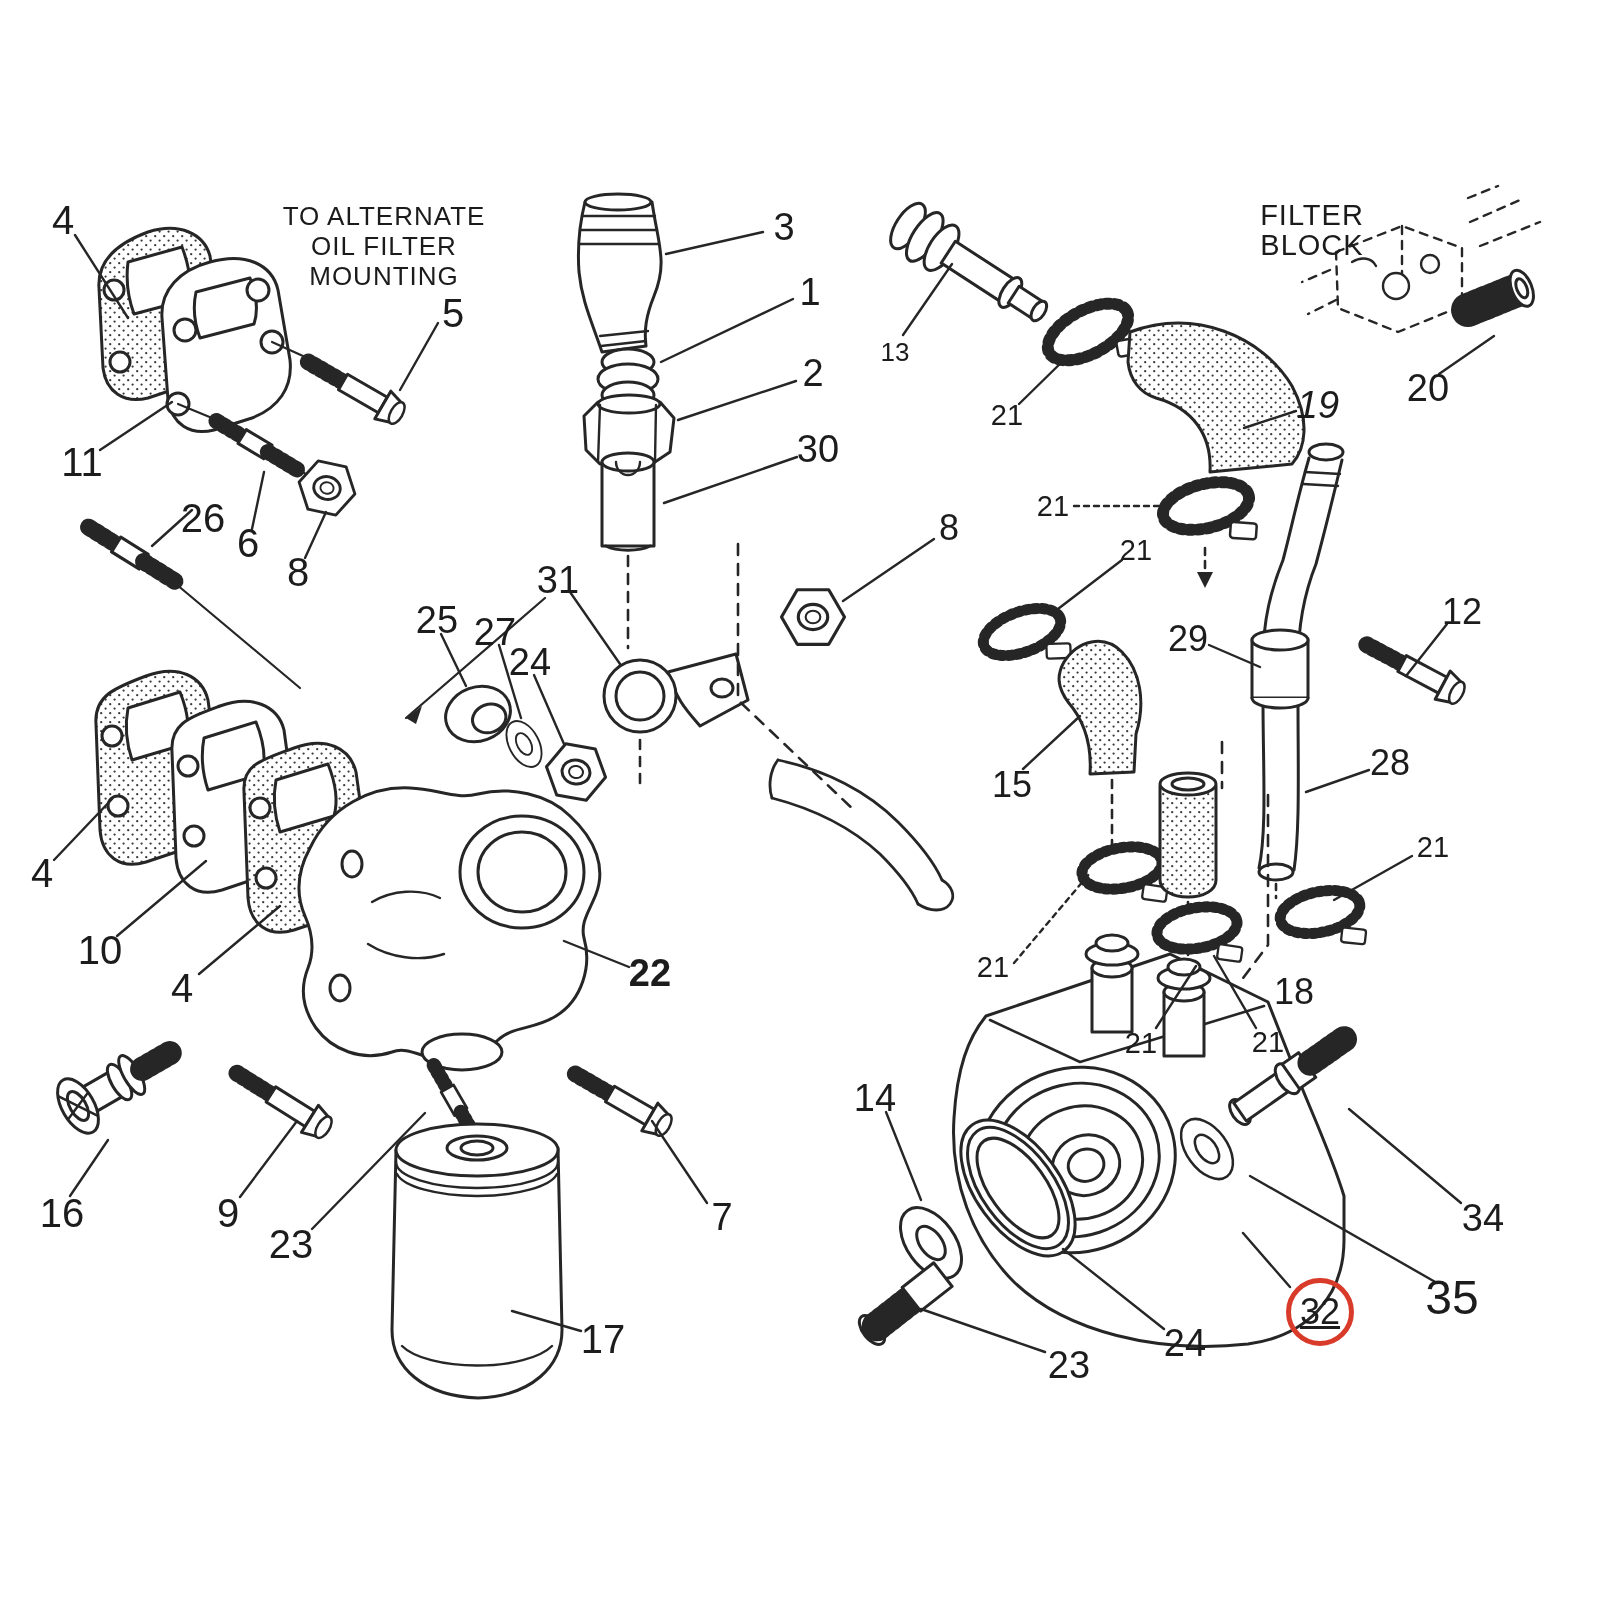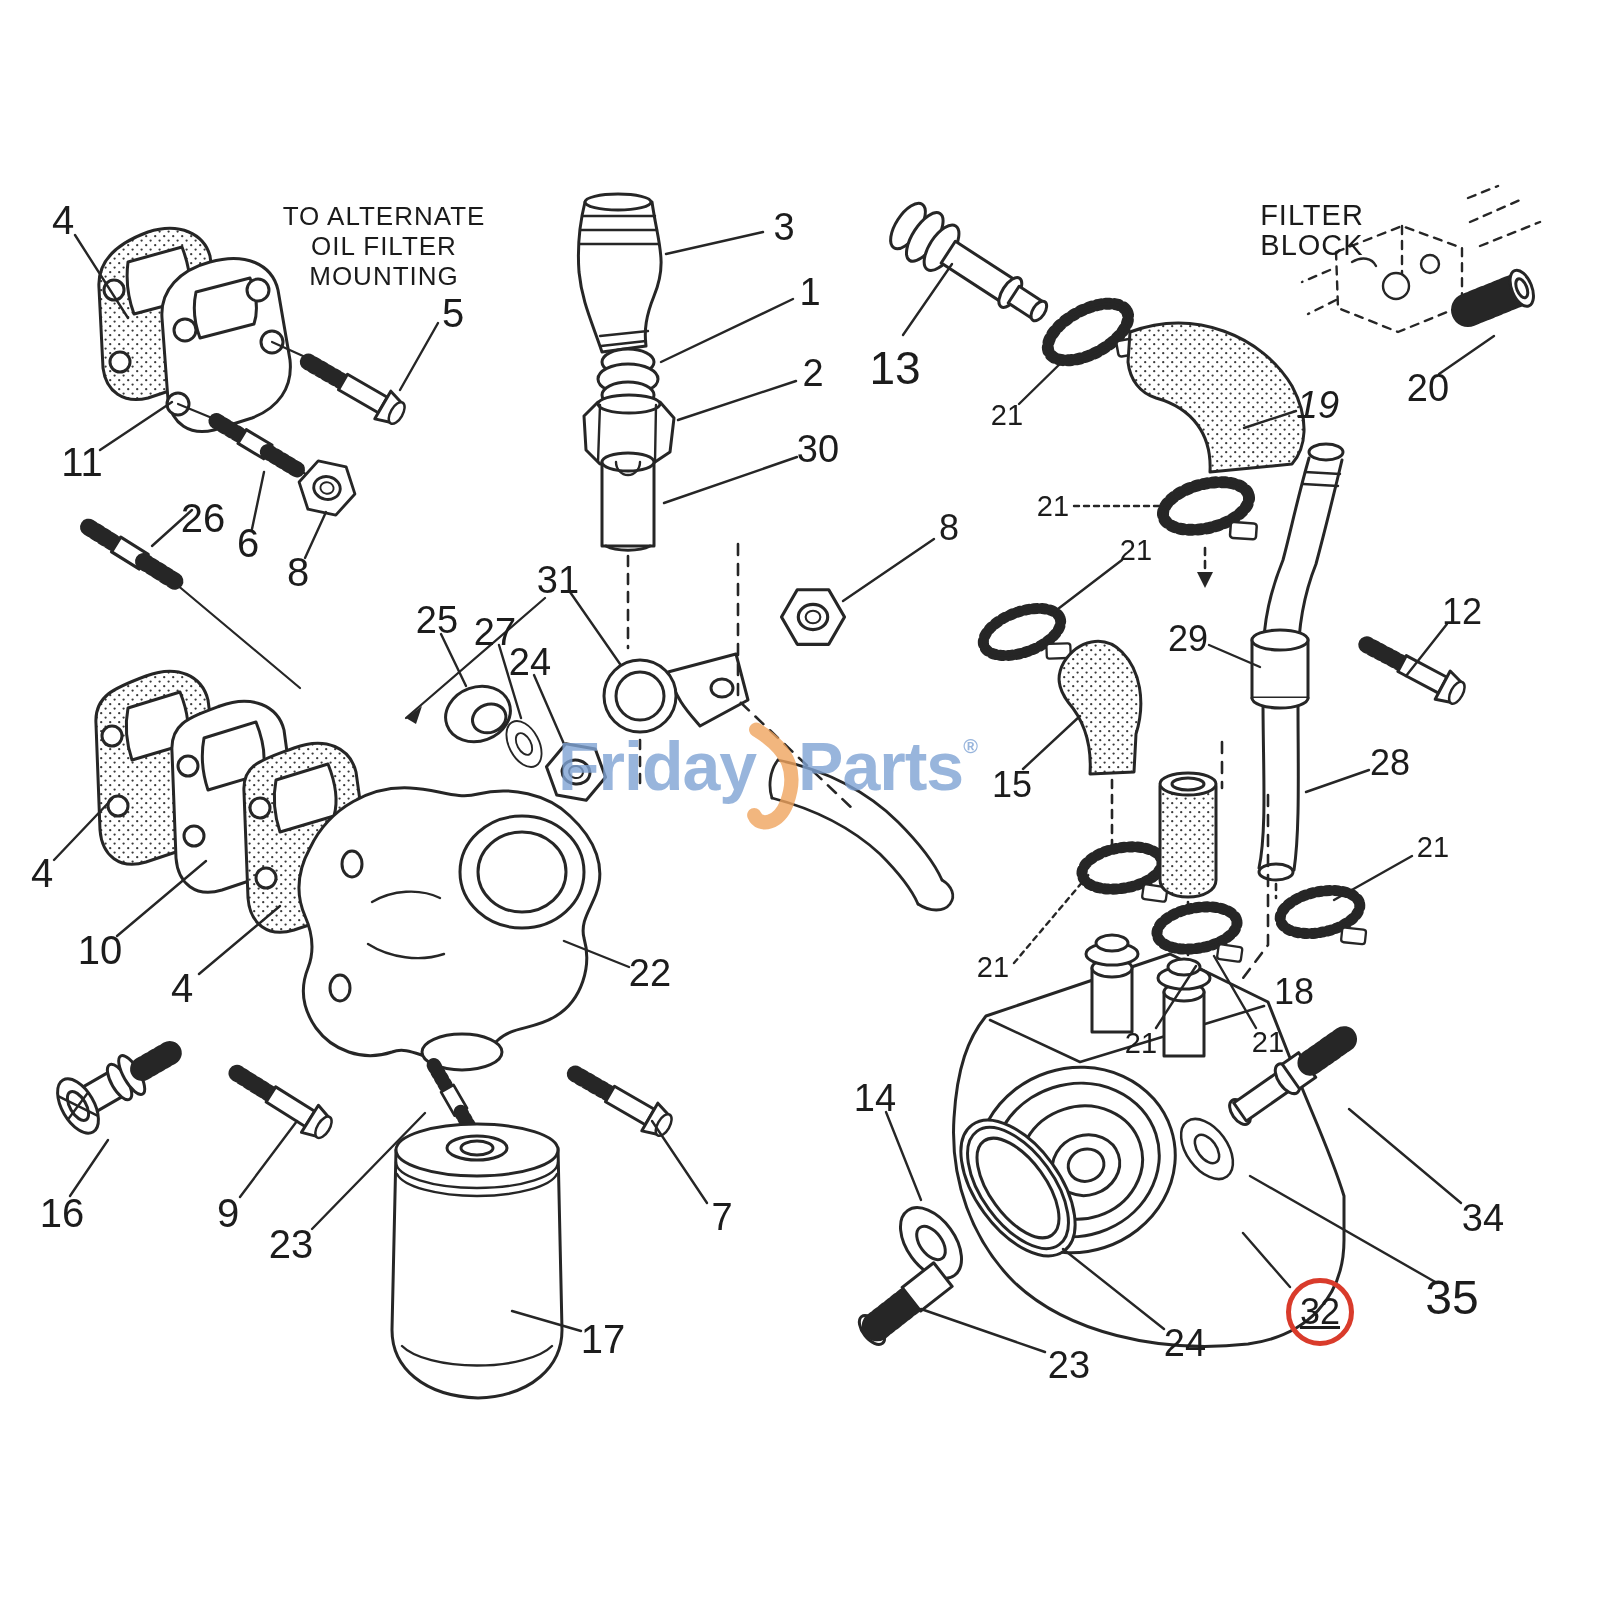--- a/index.html
+++ b/index.html
@@ -342,28 +342,20 @@
         <line x1="581" y1="1331" x2="512" y2="1311"></line>
         <line x1="1045" y1="1352" x2="921" y2="1309"></line>
         <line x1="1164" y1="1329" x2="1063" y2="1249"></line>
         <line x1="1243" y1="1233" x2="1290" y2="1287"></line>
         <line x1="1437" y1="1283" x2="1250" y2="1176"></line>
         <line x1="1461" y1="1203" x2="1349" y2="1109"></line>
       </g>
     </g>
   </svg>
 
-  <div class="watermark">
-    <span class="wm-t" style="color: rgb(127, 163, 212);">Friday</span>
-    <svg class="wm-swoosh" viewBox="0 0 70 120">
-      <path d="M12,8 C48,30 56,54 44,86 C36,106 16,112 10,98" fill="none" stroke="#f0a45e" stroke-width="15" stroke-linecap="round"></path>
-    </svg>
-    <span class="wm-t" style="color: rgb(127, 163, 212);">Parts</span>
-    <span class="wm-mark" style="color: rgb(127, 163, 212);">®</span>
-  </div>
 
   <div class="note" id="note-alt">
     <div>TO ALTERNATE</div>
     <div>OIL FILTER</div>
     <div>MOUNTING</div>
   </div>
   <div class="note" id="note-eb">
     <div>FILTER</div>
     <div>BLOCK</div>
   </div>
@@ -372,40 +364,40 @@
       <div class="callout" style="left: 63px; top: 220px; font-size: 40px;">4</div>
       <div class="callout" style="left: 453px; top: 313px; font-size: 40px;">5</div>
       <div class="callout" style="left: 82px; top: 462px; font-size: 40px;">11</div>
       <div class="callout" style="left: 203px; top: 518px; font-size: 40px;">26</div>
       <div class="callout" style="left: 248px; top: 543px; font-size: 40px;">6</div>
       <div class="callout" style="left: 298px; top: 572px; font-size: 40px;">8</div>
       <div class="callout" style="left: 784px; top: 227px; font-size: 38px;">3</div>
       <div class="callout" style="left: 810px; top: 292px; font-size: 38px;">1</div>
       <div class="callout" style="left: 813px; top: 373px; font-size: 38px;">2</div>
       <div class="callout" style="left: 818px; top: 449px; font-size: 38px;">30</div>
-      <div class="callout" style="left: 895px; top: 352px; font-size: 46px; margin-top: 16px;">13</div>
+      <div class="callout" style="left: 895px; top: 352px; font-size: 26px;">13</div>
       <div class="callout" style="left: 1007px; top: 415px; font-size: 29px;">21</div>
       <div class="callout" style="left: 1318px; top: 405px; font-size: 38px; font-style: italic;">19</div>
       <div class="callout" style="left: 1053px; top: 506px; font-size: 29px;">21</div>
       <div class="callout" style="left: 1136px; top: 550px; font-size: 29px;">21</div>
       <div class="callout" style="left: 949px; top: 528px; font-size: 36px;">8</div>
       <div class="callout" style="left: 1428px; top: 388px; font-size: 38px;">20</div>
       <div class="callout" style="left: 558px; top: 580px; font-size: 38px;">31</div>
       <div class="callout" style="left: 437px; top: 620px; font-size: 38px;">25</div>
       <div class="callout" style="left: 495px; top: 632px; font-size: 38px;">27</div>
       <div class="callout" style="left: 530px; top: 662px; font-size: 38px;">24</div>
       <div class="callout" style="left: 1188px; top: 639px; font-size: 36px;">29</div>
       <div class="callout" style="left: 1462px; top: 612px; font-size: 36px;">12</div>
       <div class="callout" style="left: 1390px; top: 763px; font-size: 36px;">28</div>
       <div class="callout" style="left: 1433px; top: 847px; font-size: 29px;">21</div>
       <div class="callout" style="left: 1012px; top: 785px; font-size: 36px;">15</div>
       <div class="callout" style="left: 42px; top: 873px; font-size: 40px;">4</div>
       <div class="callout" style="left: 100px; top: 950px; font-size: 40px;">10</div>
       <div class="callout" style="left: 182px; top: 988px; font-size: 40px;">4</div>
-      <div class="callout" style="left: 650px; top: 973px; font-size: 38px;">22</div>
+      <div class="callout" style="left: 650px; top: 973px; font-size: 38px; font-weight: bold;">22</div>
       <div class="callout" style="left: 993px; top: 967px; font-size: 29px;">21</div>
       <div class="callout" style="left: 1294px; top: 992px; font-size: 36px;">18</div>
       <div class="callout" style="left: 1268px; top: 1042px; font-size: 29px;">21</div>
       <div class="callout" style="left: 1141px; top: 1043px; font-size: 29px;">21</div>
       <div class="callout" style="left: 62px; top: 1213px; font-size: 40px;">16</div>
       <div class="callout" style="left: 228px; top: 1213px; font-size: 40px;">9</div>
       <div class="callout" style="left: 291px; top: 1244px; font-size: 40px;">23</div>
       <div class="callout" style="left: 722px; top: 1217px; font-size: 38px;">7</div>
       <div class="callout" style="left: 875px; top: 1098px; font-size: 38px;">14</div>
       <div class="callout" style="left: 603px; top: 1339px; font-size: 40px;">17</div>

